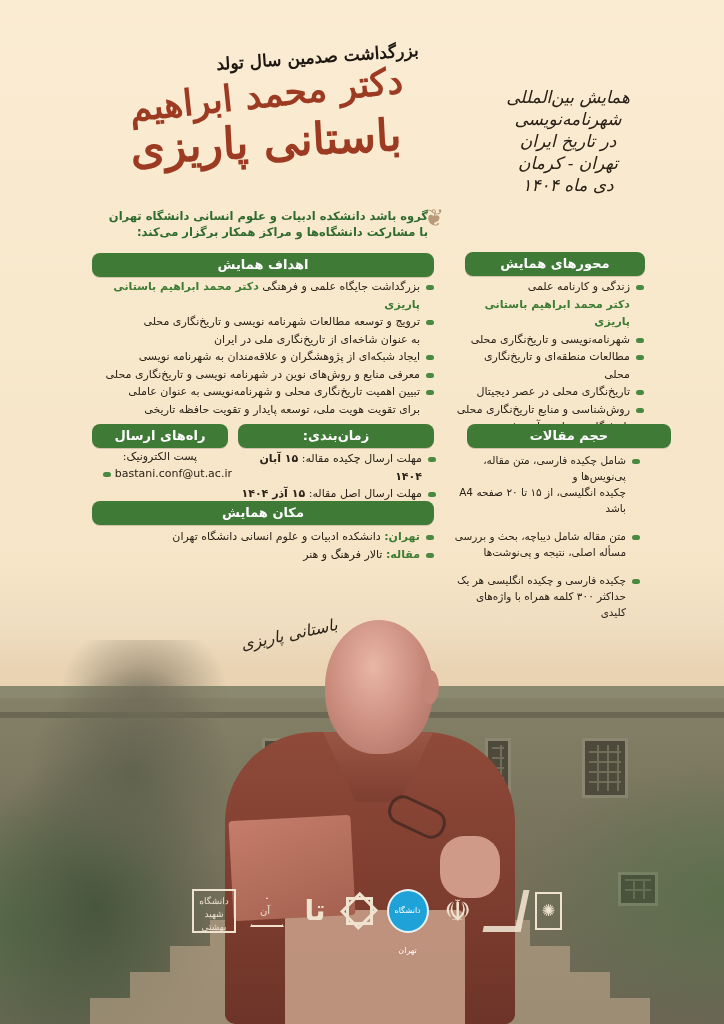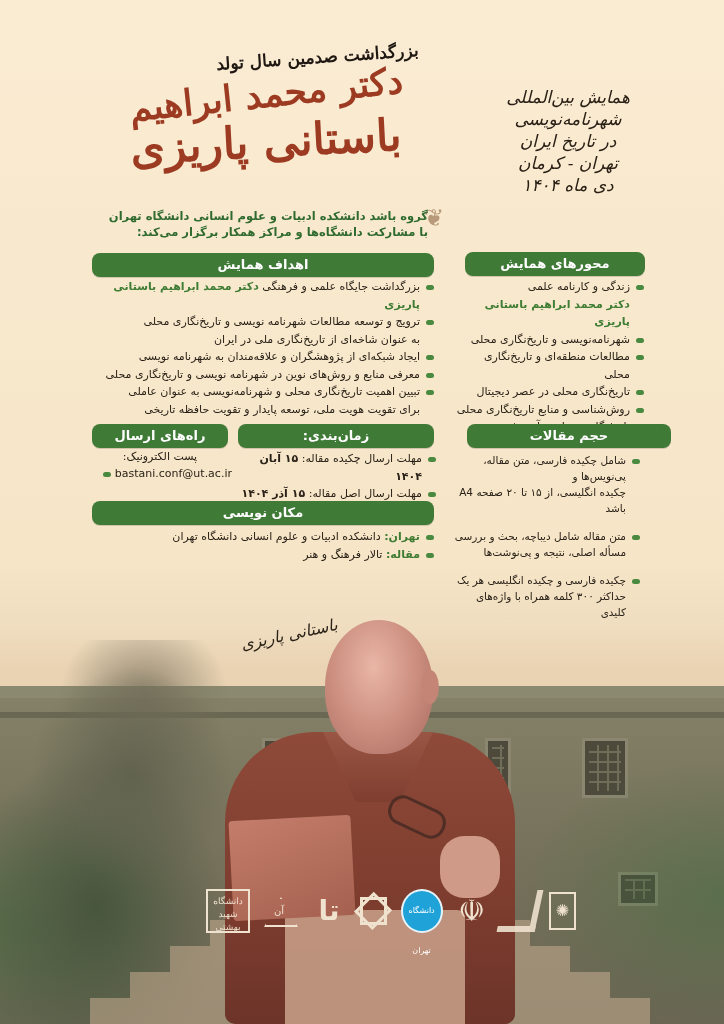--- a/index.html
+++ b/index.html
@@ -142,21 +142,21 @@
       <div class="torso"></div>
       <div class="collar"></div>
       <div class="head"></div>
       <div class="ear"></div>
       <div class="legs"></div>
       <div class="laptop"></div>
       <div class="glasses"></div>
       <div class="hand"></div>
     </div>
 
-    <div style="position:absolute; left:206px; top:264px; width:370px; height:54px; display:flex; flex-direction:row-reverse; gap:10px; align-items:center;">
+    <div style="position:absolute; left:192px; top:264px; width:370px; height:54px; display:flex; flex-direction:row-reverse; gap:10px; align-items:center;">
       <div style="width:46px; height:44px; border:2px solid #efe2cf; color:#efe2cf; font-size:9px; text-align:center; line-height:13px; padding-top:4px; font-family:'DejaVu Serif',serif;">
         <span>دانشگاه شهید بهشتی</span>
       </div>
       <div style="width:44px; height:40px; position:relative;">
         <div style="position:absolute; inset:6px 4px 4px 4px; border:2px solid #efe2cf; clip-path:polygon(50% 0,100% 100%,0 100%);"></div>
         <span style="position:absolute; left:14px; top:14px; color:#efe2cf; font-size:10px;">آن</span>
       </div>
       <div style="width:36px; height:40px; color:#efe2cf; font-size:28px; font-weight:bold; text-align:center; line-height:40px;">
         <span>تا</span>
       </div>
@@ -228,19 +228,19 @@
     <li><span>مهلت ارسال اصل مقاله:</span> <span class="bold">۱۵ آذر ۱۴۰۴</span></li>
   </ul>
 
   <div class="bar" style="left:92px; top:424px; width:136px;">راه‌های ارسال</div>
   <div style="position:absolute; left:92px; top:450px; width:136px; text-align:center; font-size:11px;">پست الکترونیک:</div>
   <div style="position:absolute; left:88px; top:467px; width:144px; font-size:11px; text-align:right;">
     <span class="ltr">bastani.conf@ut.ac.ir</span>
     <span style="display:inline-block; width:8px; height:5px; border-radius:3px; background:#4a8a40; margin-left:3px; vertical-align:middle;"></span>
   </div>
 
-  <div class="bar" style="left:92px; top:501px; width:342px;">مکان نویسی</div>
+  <div class="bar" style="left:92px; top:501px; width:342px;">مکان همایش</div>
   <ul class="list" style="left:92px; top:528px; width:342px;">
     <li><span class="hl">تهران:</span> <span>دانشکده ادبیات و علوم انسانی دانشگاه تهران</span></li>
     <li><span class="hl">مقاله:</span> <span>تالار فرهنگ و هنر</span></li>
   </ul>
 
 </div>
 
 </body></html>

